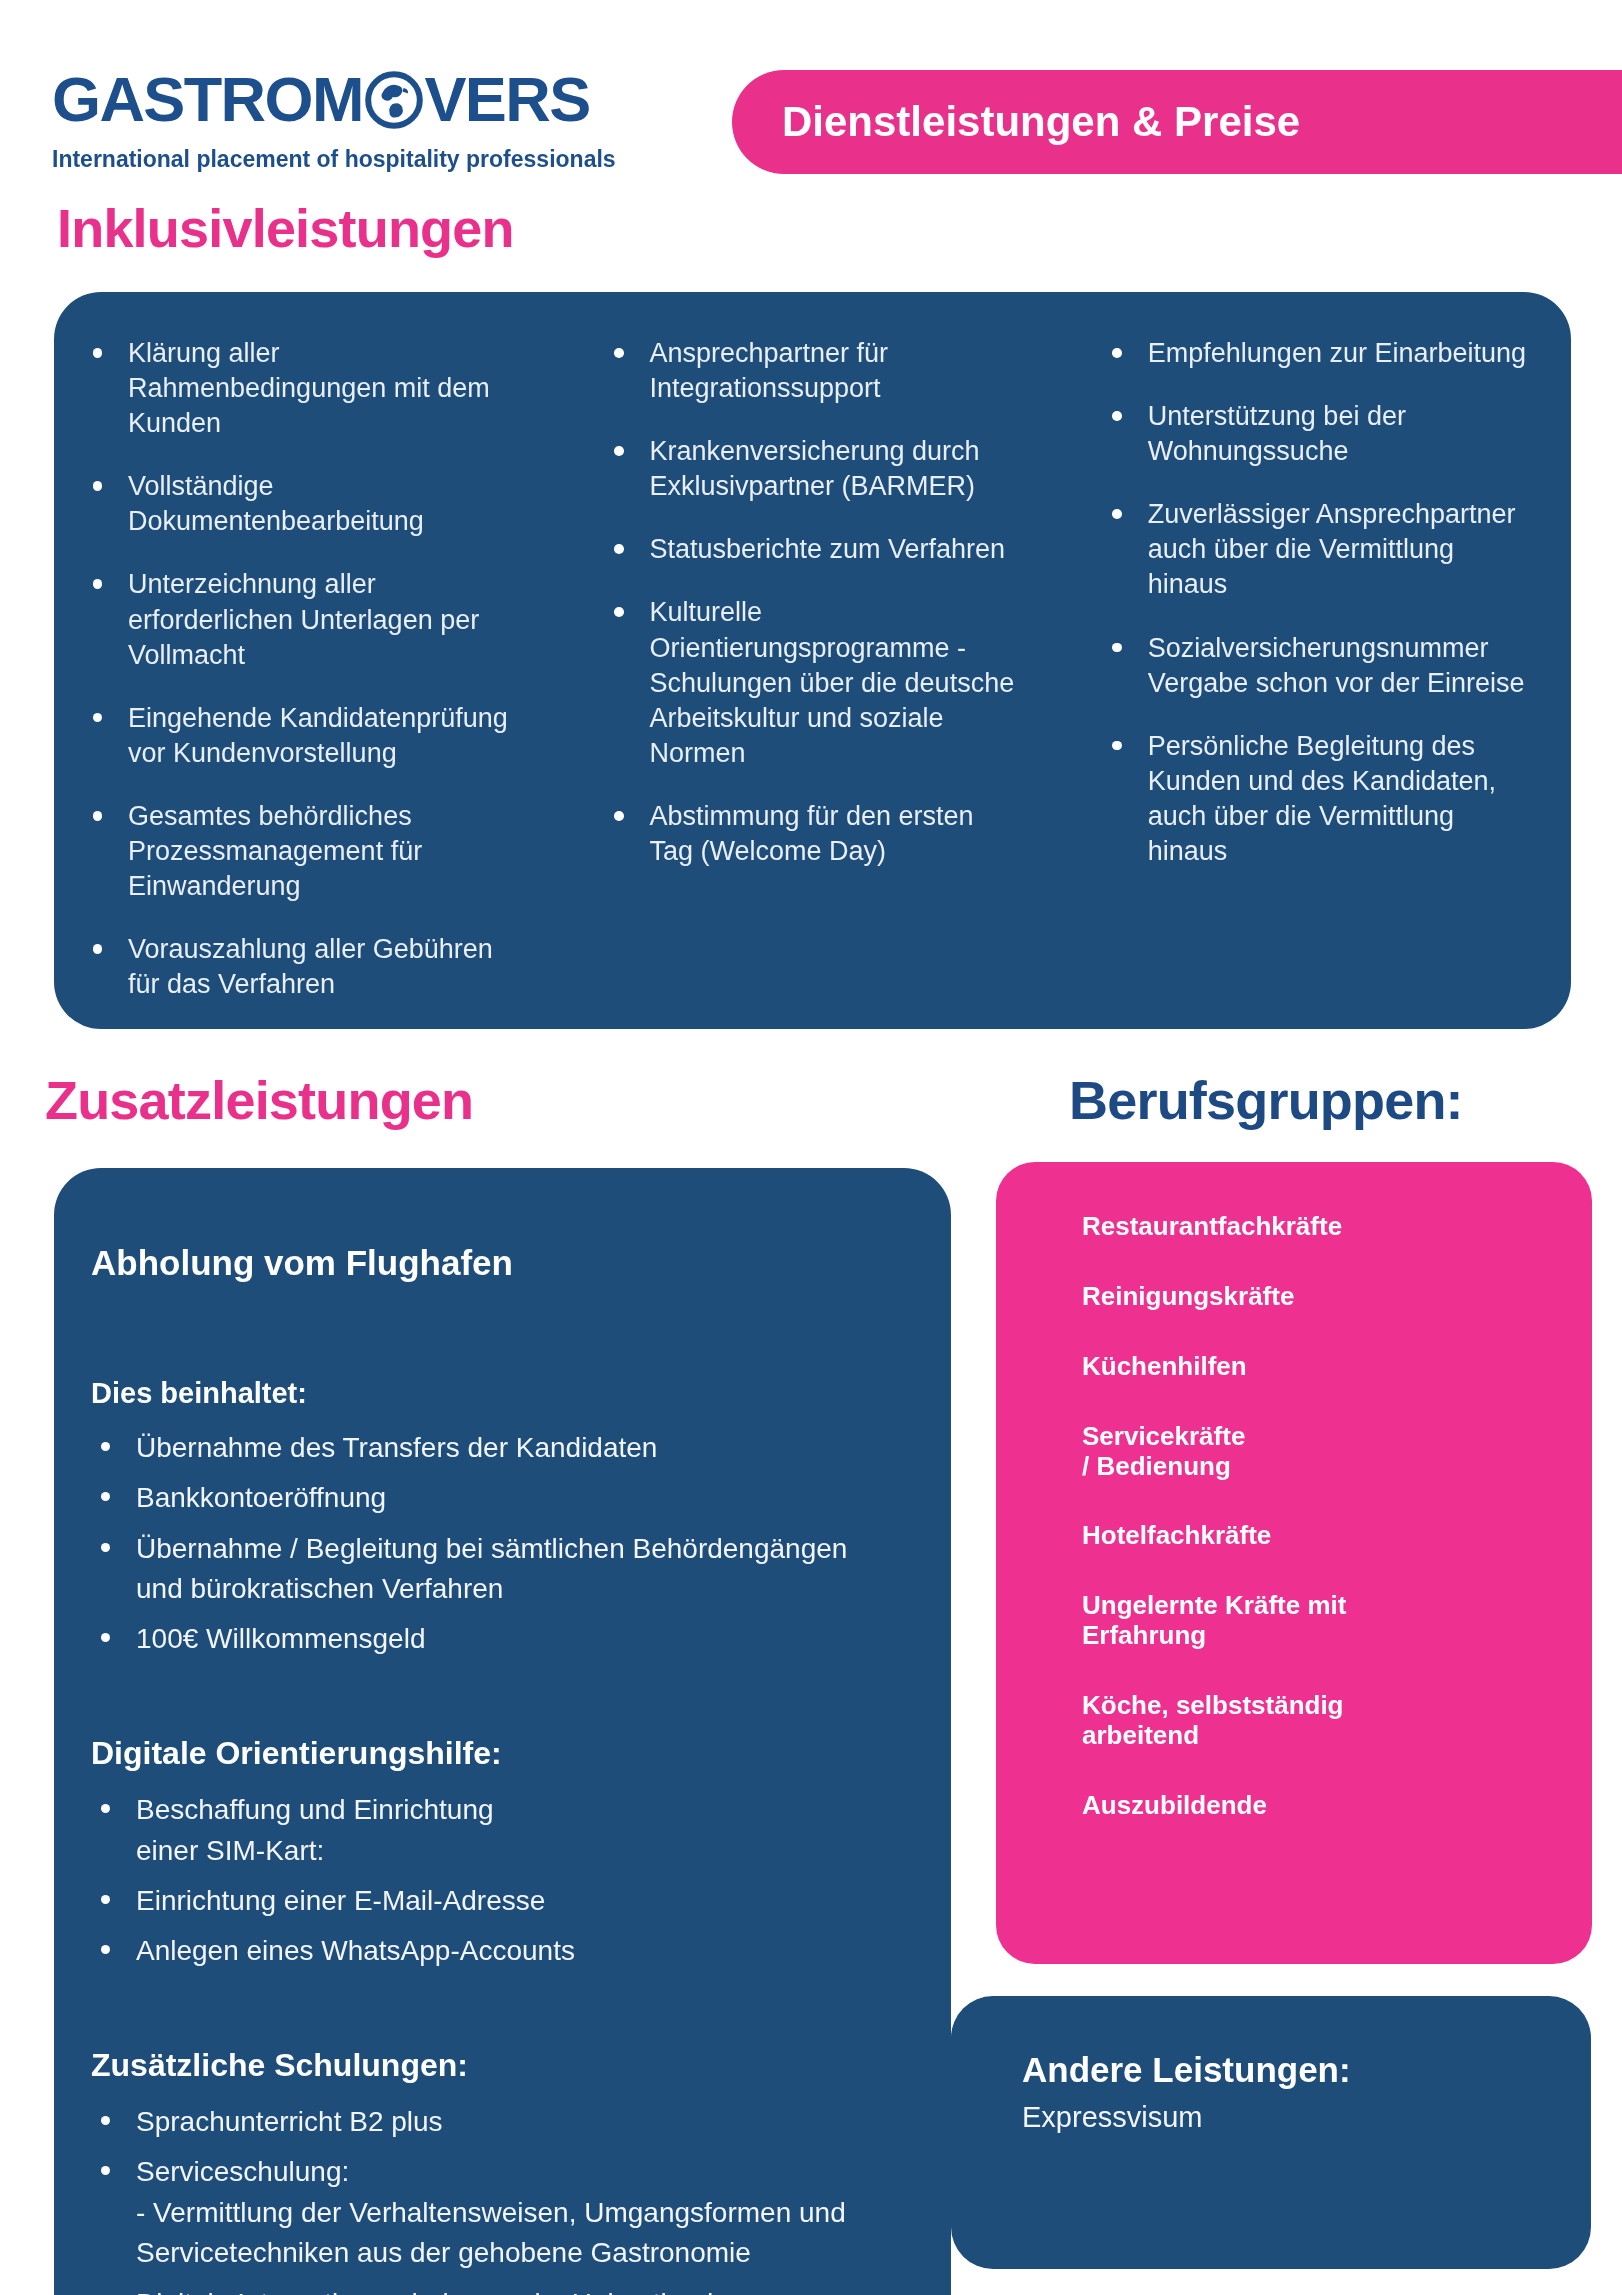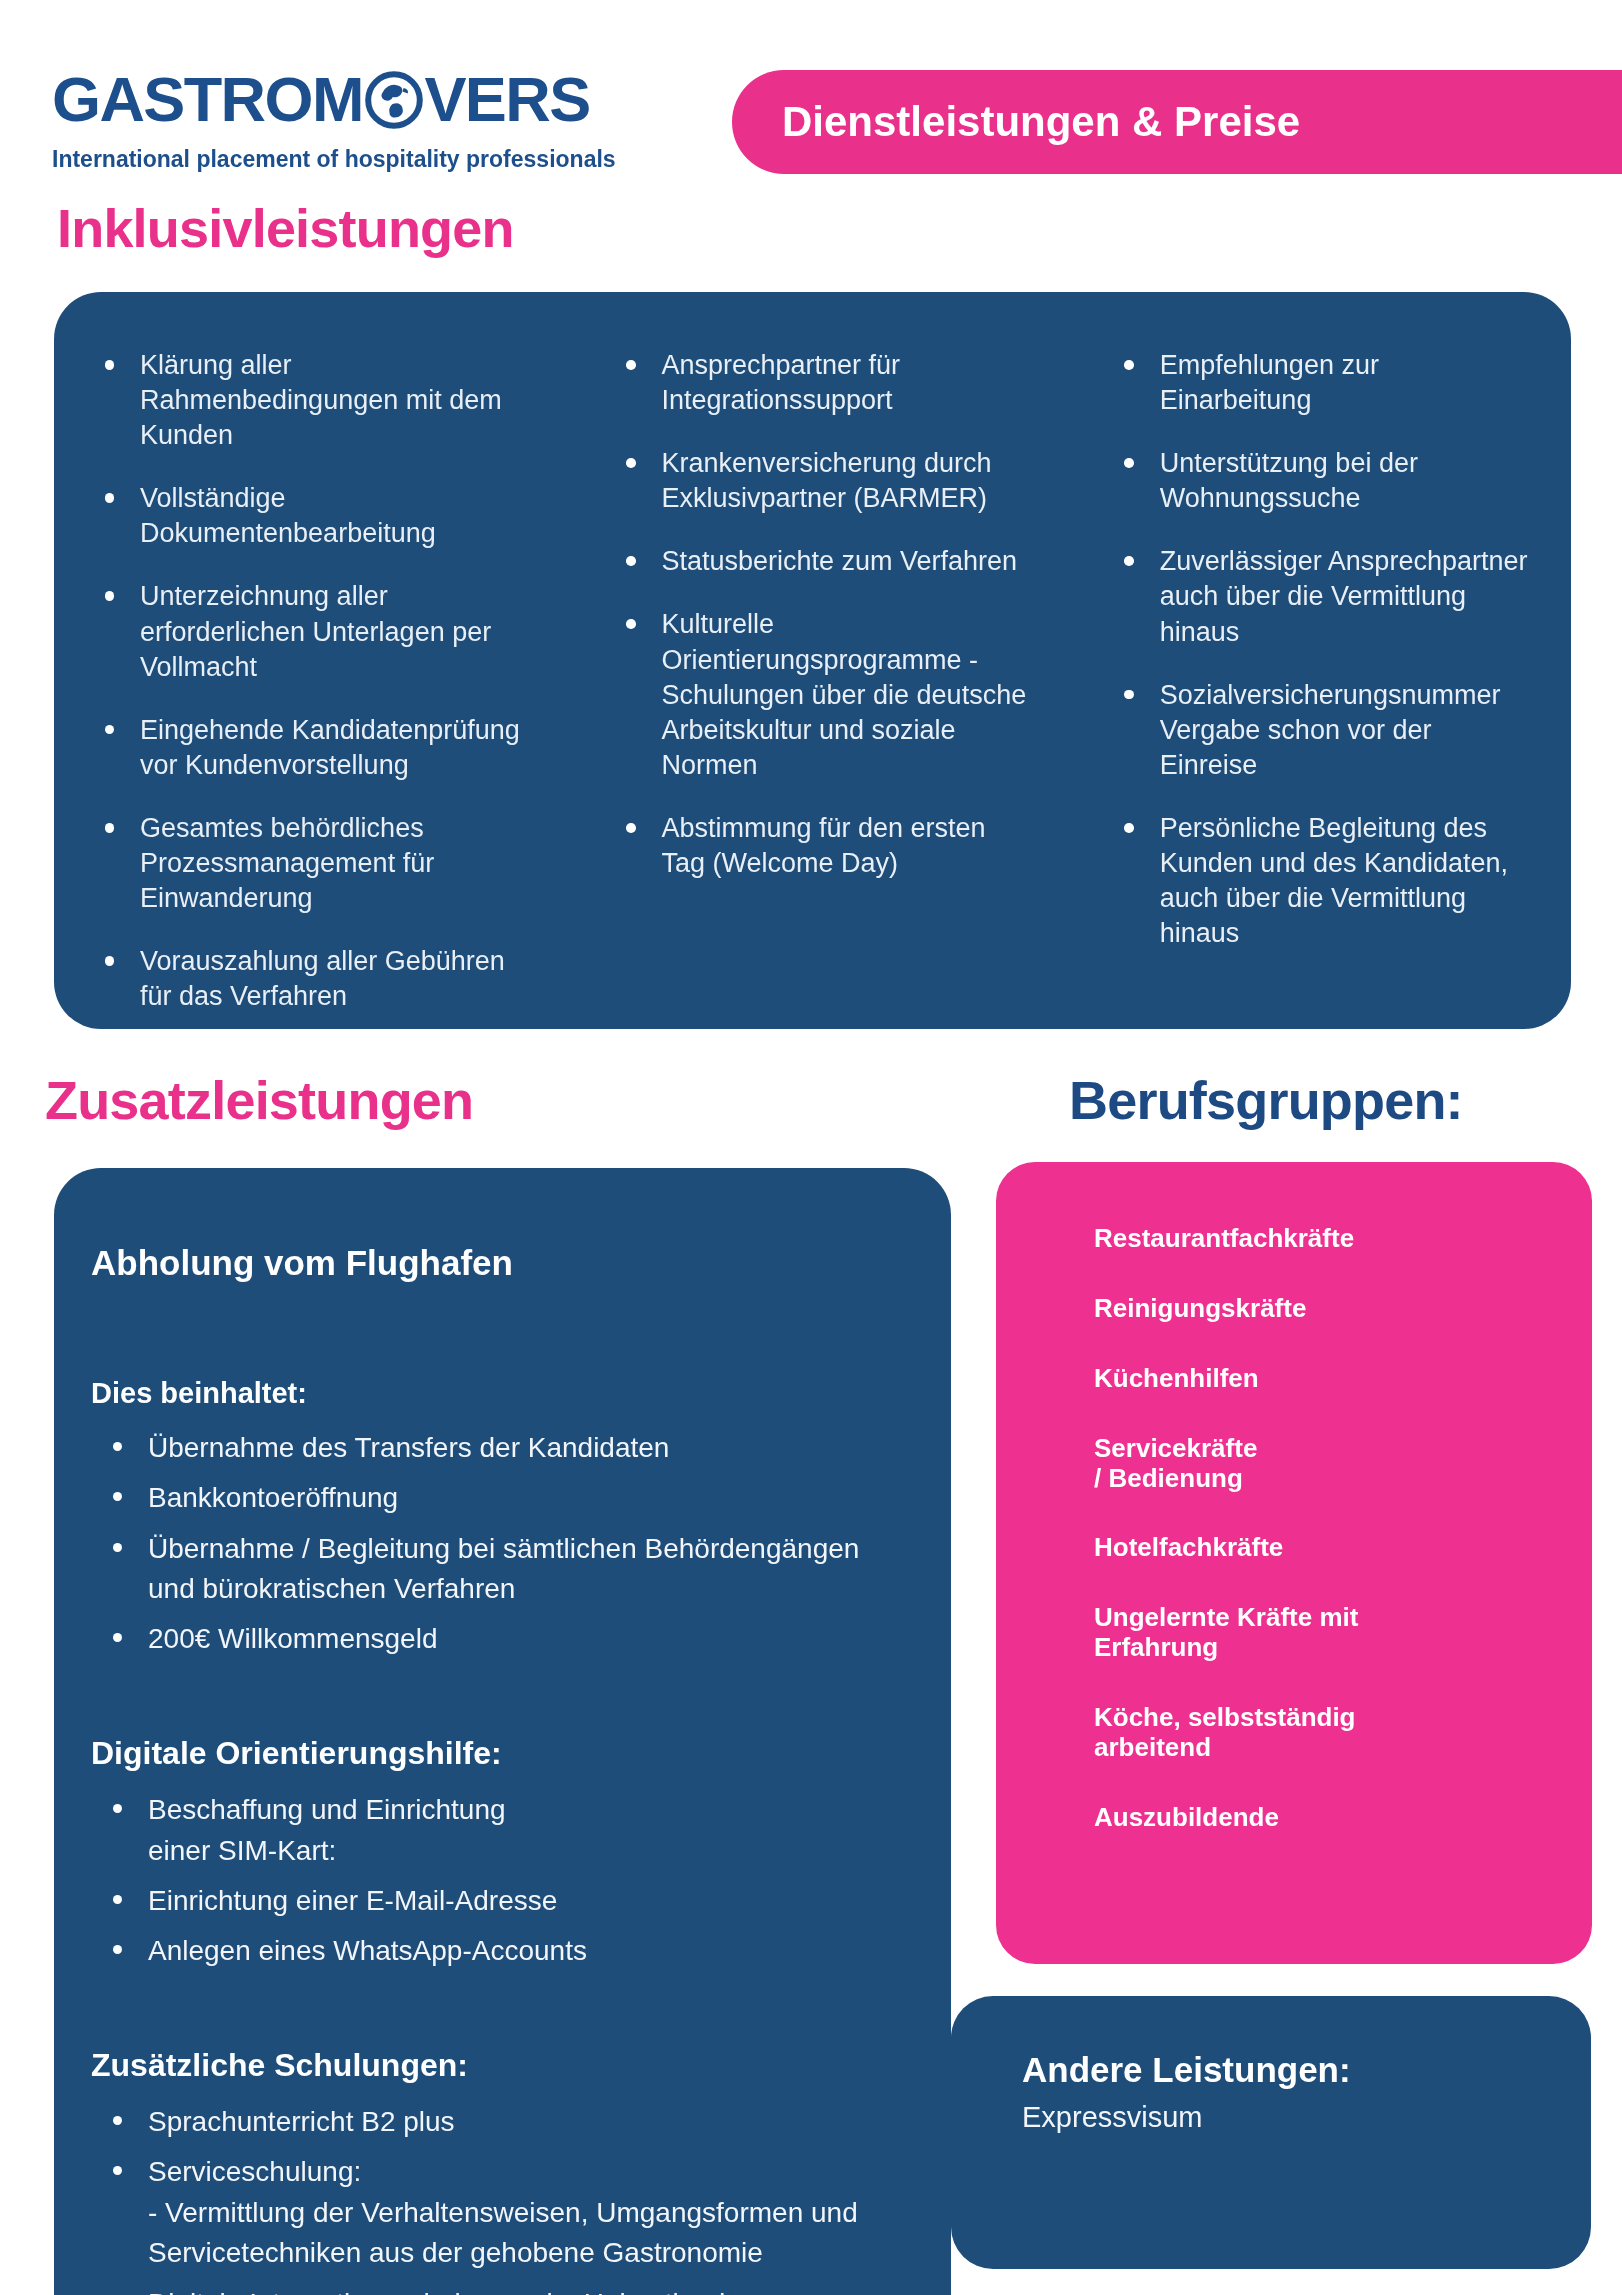--- a/index.html
+++ b/index.html
@@ -24,21 +24,21 @@
 
   
   .panel{position:absolute;background:#1e4d7a;border-radius:47px;box-sizing:border-box;}
   .panel-inclusive{left:54px;top:292px;width:1517px;height:737px;padding:44px 23px 16px 32px;
                    display:grid;grid-template-columns:510px 487px 1fr;column-gap:11.4px;}
   .panel-left{left:54px;top:1168px;width:897px;height:1422px;padding:75px 39px 0 37px;}
   .panel-pink{left:996px;top:1162px;width:596px;height:802px;background:#ee3090;border-radius:39px;
               padding:50px 24px 0 86px;}
   .panel-other{left:951px;top:1996px;width:640px;height:273px;padding:54px 32px 0 71px;border-radius:42px;}
 
-  ul{list-style:none;margin:12px;padding:0;}
+  ul{list-style:none;margin:0;padding:0;}
   .blist li{position:relative;padding-left:42px;margin-bottom:28px;font-size:27px;line-height:1.3;
             color:#e9eff6;white-space:pre-line;}
   .blist li::before{content:"";position:absolute;left:6.5px;top:12px;width:9.7px;height:9.7px;border-radius:50%;background:#ffffff;}
 
   
   .lb-title{color:#ffffff;font-size:35px;font-weight:700;letter-spacing:0px;}
   .lb-intro{color:#ffffff;font-size:29px;font-weight:700;margin-top:94px;}
   .lb-list li{position:relative;padding-left:45px;margin-bottom:9.7px;font-size:28px;line-height:1.45;
               color:#f2f5fa;white-space:pre-line;}
   .lb-list li::before{content:"";position:absolute;left:9.7px;top:14px;width:9px;height:9px;border-radius:50%;background:#ffffff;}
@@ -129,21 +129,21 @@
   <div class="h-navy h-professions">Berufsgruppen:</div>
 
   <div class="panel panel-left">
     <div class="lb-title">Abholung vom Flughafen</div>
     <div class="lb-intro">Dies beinhaltet:</div>
     <ul class="lb-list">
       <li>Übernahme des Transfers der Kandidaten</li>
       <li>Bankkontoeröffnung</li>
       <li>Übernahme / Begleitung bei sämtlichen Behördengängen
 und bürokratischen Verfahren</li>
-      <li>200€ Willkommensgeld</li>
+      <li>100€ Willkommensgeld</li>
     </ul>
 
     <div class="lb-sec">Digitale Orientierungshilfe:</div>
     <ul class="lb-list">
       <li>Beschaffung und Einrichtung
 einer SIM-Kart:</li>
       <li>Einrichtung einer E-Mail-Adresse</li>
       <li>Anlegen eines WhatsApp-Accounts</li>
     </ul>
 

